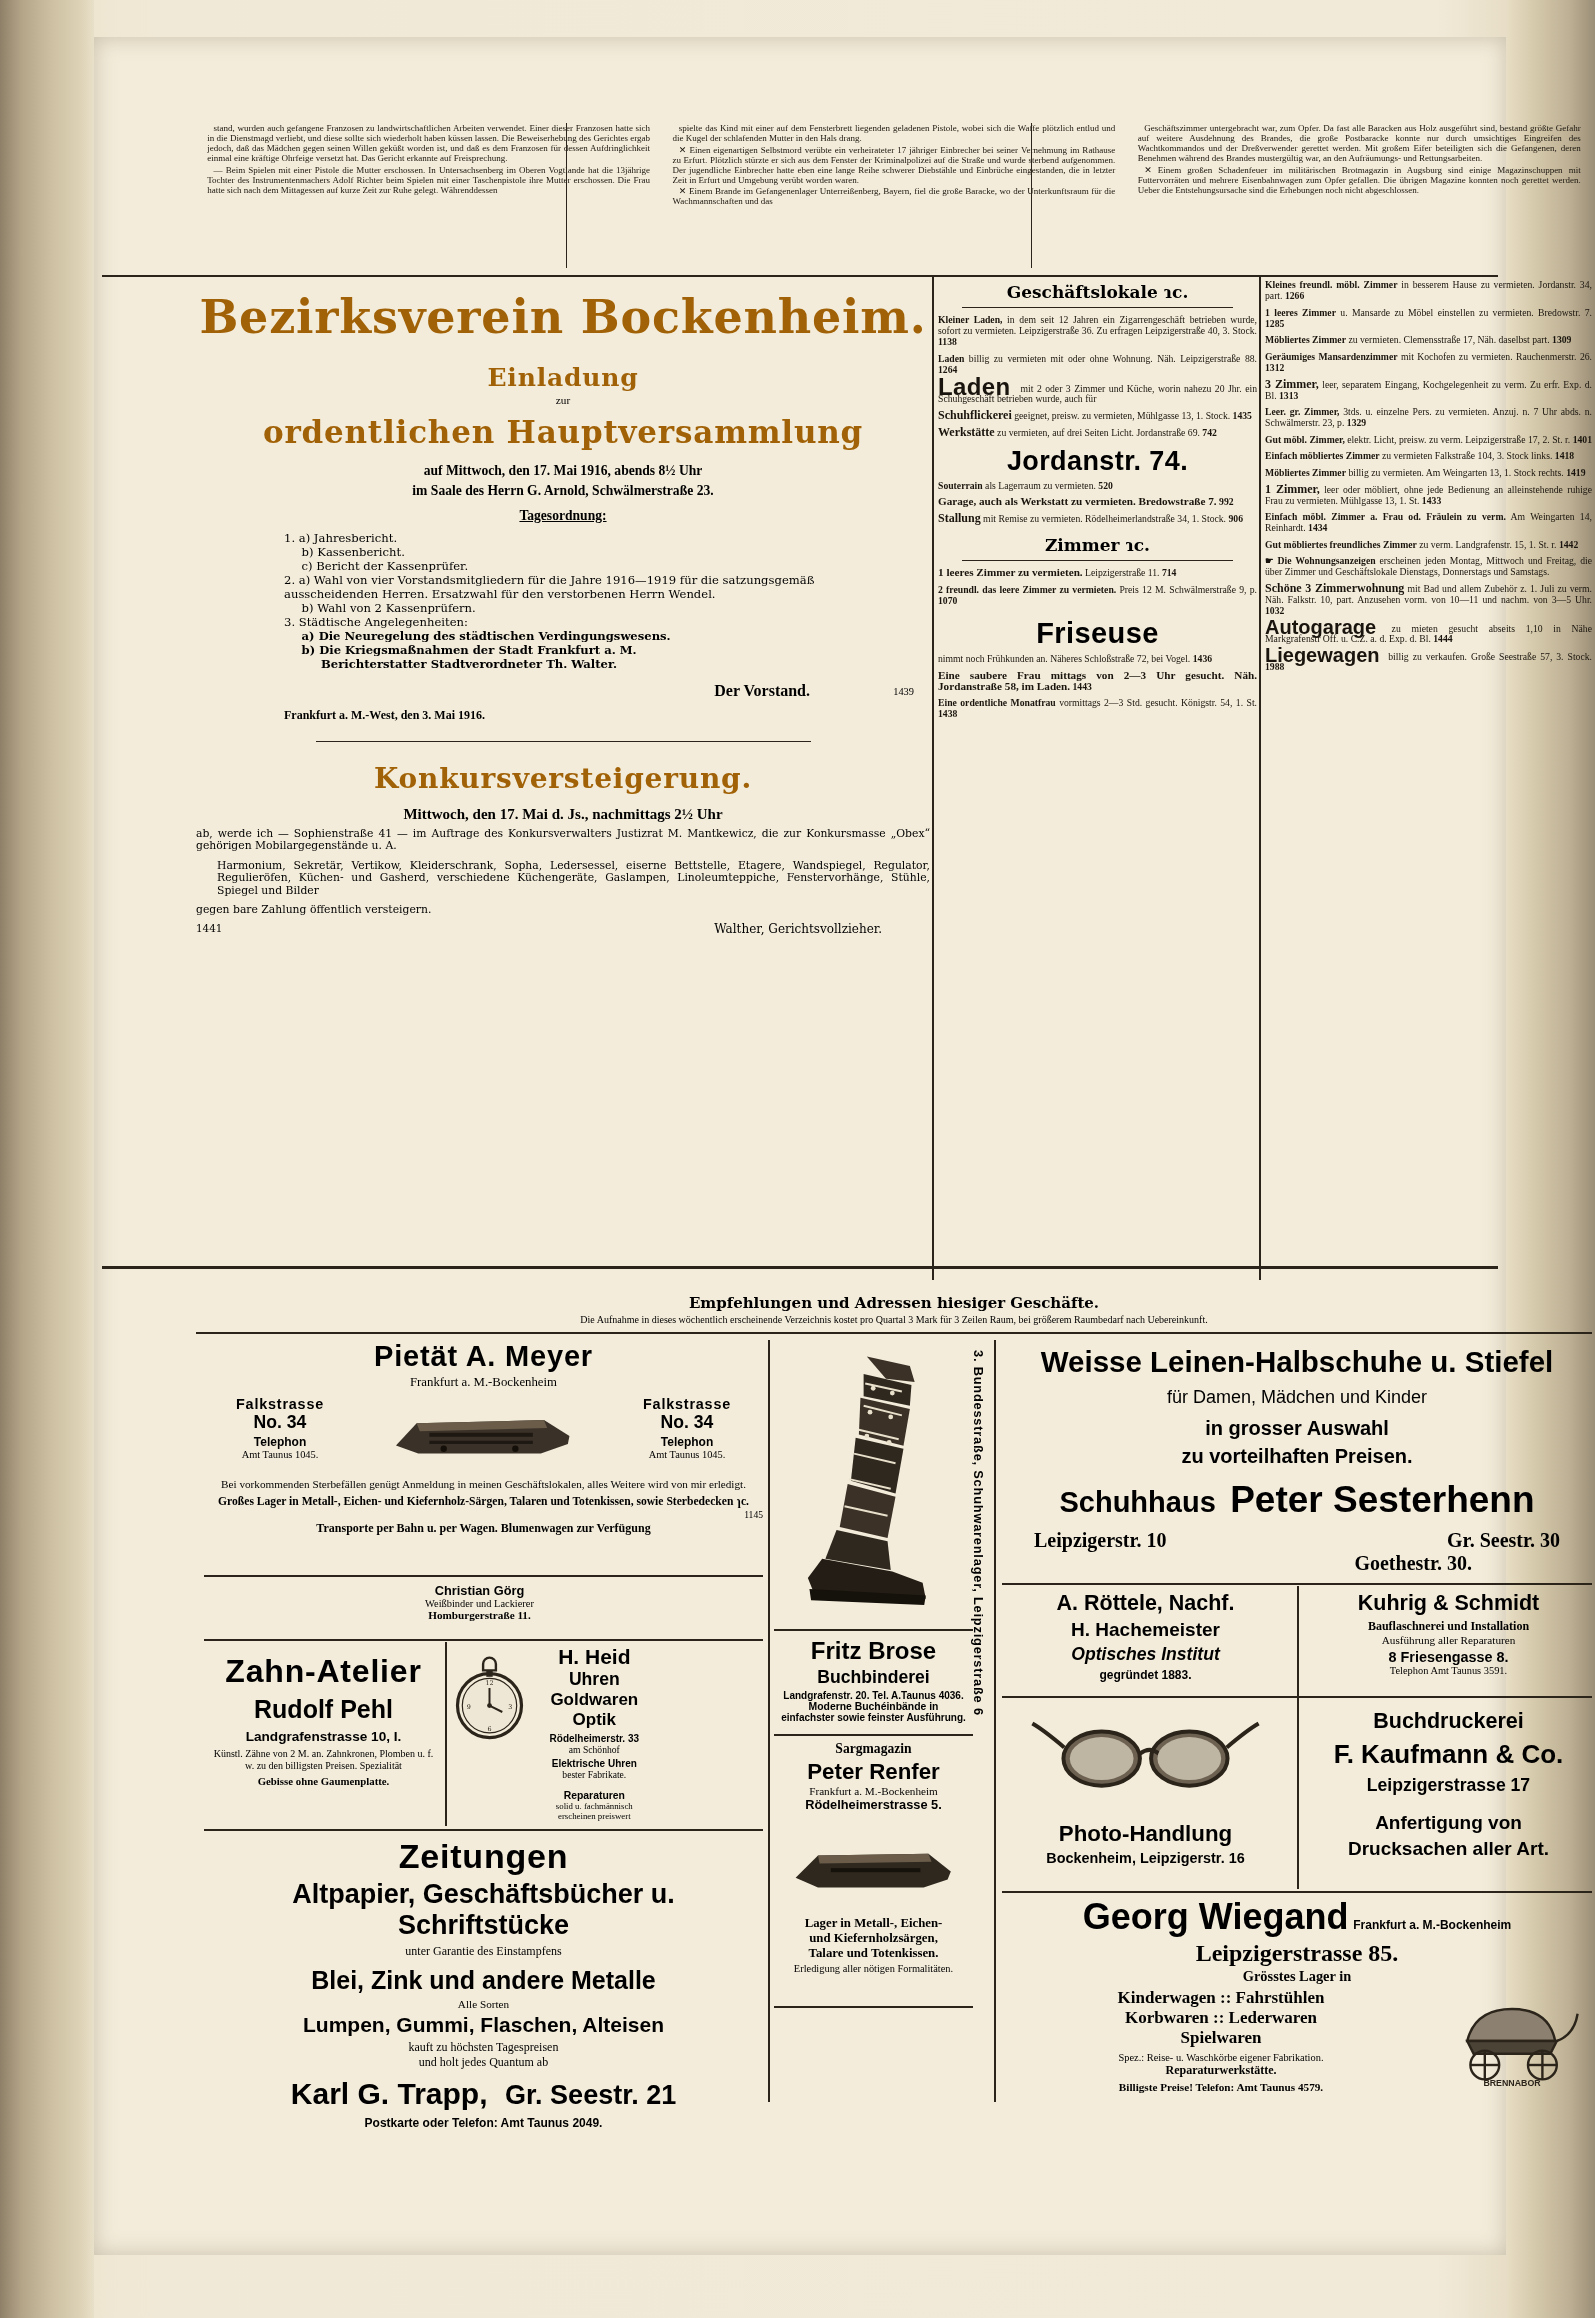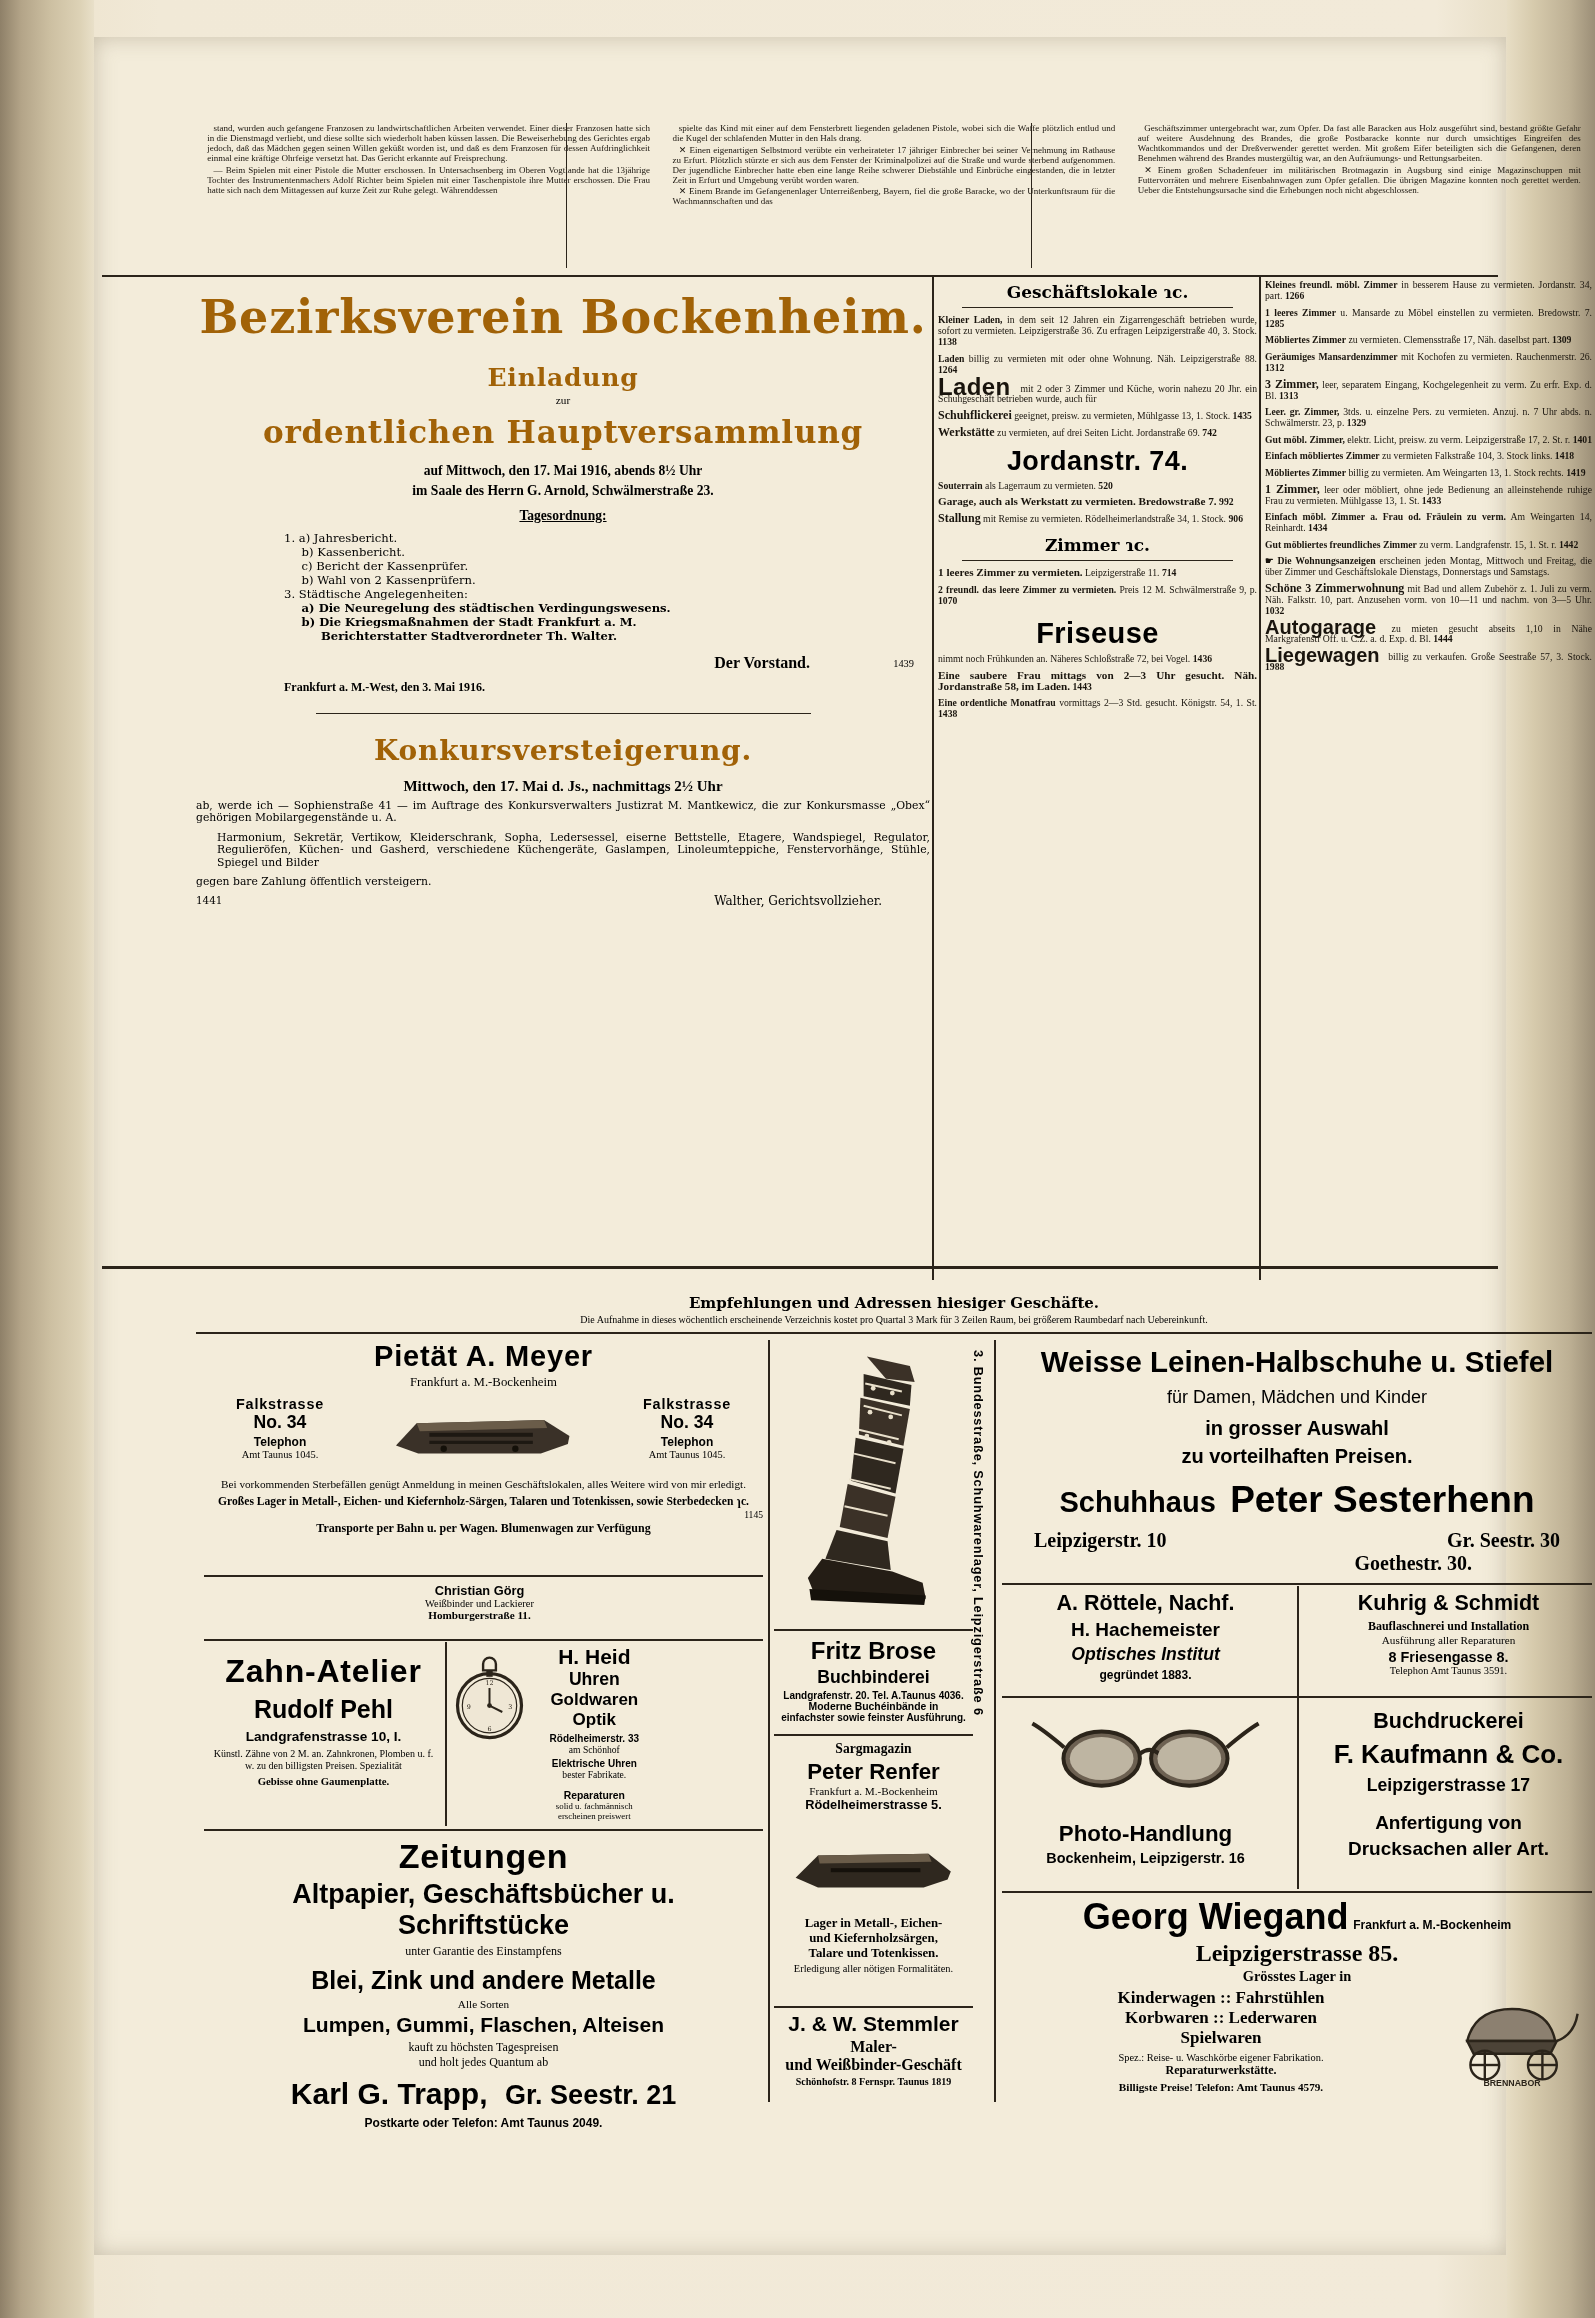--- a/index.html
+++ b/index.html
@@ -103,20 +103,21 @@
 
         <div class="ctr frak bld" style="font-size:13.6px;margin-top:12.8px;">auf Mittwoch, den 17. Mai 1916, abends 8½ Uhr</div>
         <div class="ctr frak bld" style="font-size:13.6px;margin-top:4px;">im Saale des Herrn G. Arnold, Schwälmerstraße 23.</div>
 
         <div class="ctr frak bld" style="font-size:13.6px;margin-top:9.6px;text-decoration:underline;">Tagesordnung:</div>
 
         <div style="margin:6.4px 0 0 88px;width:574px;font-family:'DejaVu Serif',serif;font-size:11.6px;line-height:14px;">
           <div>1. a) Jahresbericht.</div>
           <div style="margin-left:17.6px;">b) Kassenbericht.</div>
           <div style="margin-left:17.6px;">c) Bericht der Kassenprüfer.</div>
+          <div>2. a) Wahl von vier Vorstandsmitgliedern für die Jahre 1916—1919 für die satzungsgemäß ausscheidenden Herren. Ersatzwahl für den verstorbenen Herrn Wendel.</div>
           <div style="margin-left:17.6px;">b) Wahl von 2 Kassenprüfern.</div>
           <div>3. Städtische Angelegenheiten:</div>
           <div class="bld" style="margin-left:17.6px;">a) Die Neuregelung des städtischen Verdingungswesens.</div>
           <div class="bld" style="margin-left:17.6px;">b) Die Kriegsmaßnahmen der Stadt Frankfurt a. M.</div>
           <div class="bld" style="margin-left:37px;">Berichterstatter Stadtverordneter Th. Walter.</div>
         </div>
 
         <div class="frak bld" style="text-align:right;font-size:16px;margin:11.2px 120px 0 0;">Der Vorstand.</div>
         <div class="frak bld" style="font-size:12px;margin:8px 0 0 88px;display:inline-block;">Frankfurt a. M.-West, den 3. Mai 1916.</div>
         <div class="frak" style="float:right;font-size:10.4px;margin-top:-14.4px;margin-right:16px;">1439</div>
@@ -483,26 +484,20 @@
         </svg>
       </div>
 
       <div class="box" style="left:578px;top:622px;width:199px;height:88px;text-align:center;">
         <div class="frak bld" style="font-size:12.8px;">Lager in Metall-, Eichen-</div>
         <div class="frak bld" style="font-size:12.8px;">und Kiefernholzsärgen,</div>
         <div class="frak bld" style="font-size:12.8px;">Talare und Totenkissen.</div>
         <div class="frak" style="font-size:10.4px;margin-top:1.6px;">Erledigung aller nötigen Formalitäten.</div>
       </div>
 
-      <div class="box" style="left:578px;top:718px;width:199px;height:88px;text-align:center;">
-        <div class="sans" style="font-size:21px;font-weight:bold;">J. &amp; W. Stemmler</div>
-        <div class="frak bld" style="font-size:16px;margin-top:1.6px;">Maler-</div>
-        <div class="frak bld" style="font-size:16px;">und Weißbinder-Geschäft</div>
-        <div class="frak bld" style="font-size:10px;margin-top:2.4px;">Schönhofstr. 8  Fernspr. Taunus 1819</div>
-      </div>
 
       <div class="rule" style="left:572px;top:46px;width:1.6px;height:762px;"></div>
       <div class="rule" style="left:798px;top:46px;width:1.6px;height:762px;"></div>
       <div class="rule" style="left:1101px;top:292px;width:1.6px;height:303px;"></div>
       <div class="rule" style="left:806px;top:597px;width:590px;height:1.6px;"></div>
       <div class="rule" style="left:8px;top:535px;width:559px;height:1.6px;"></div>
       <div class="rule" style="left:249px;top:348px;width:1.6px;height:184px;"></div>
       <div class="rule" style="left:8px;top:345px;width:559px;height:1.6px;"></div>
       <div class="rule" style="left:578px;top:335px;width:199px;height:1.6px;"></div>
       <div class="rule" style="left:578px;top:440px;width:199px;height:1.6px;"></div>

